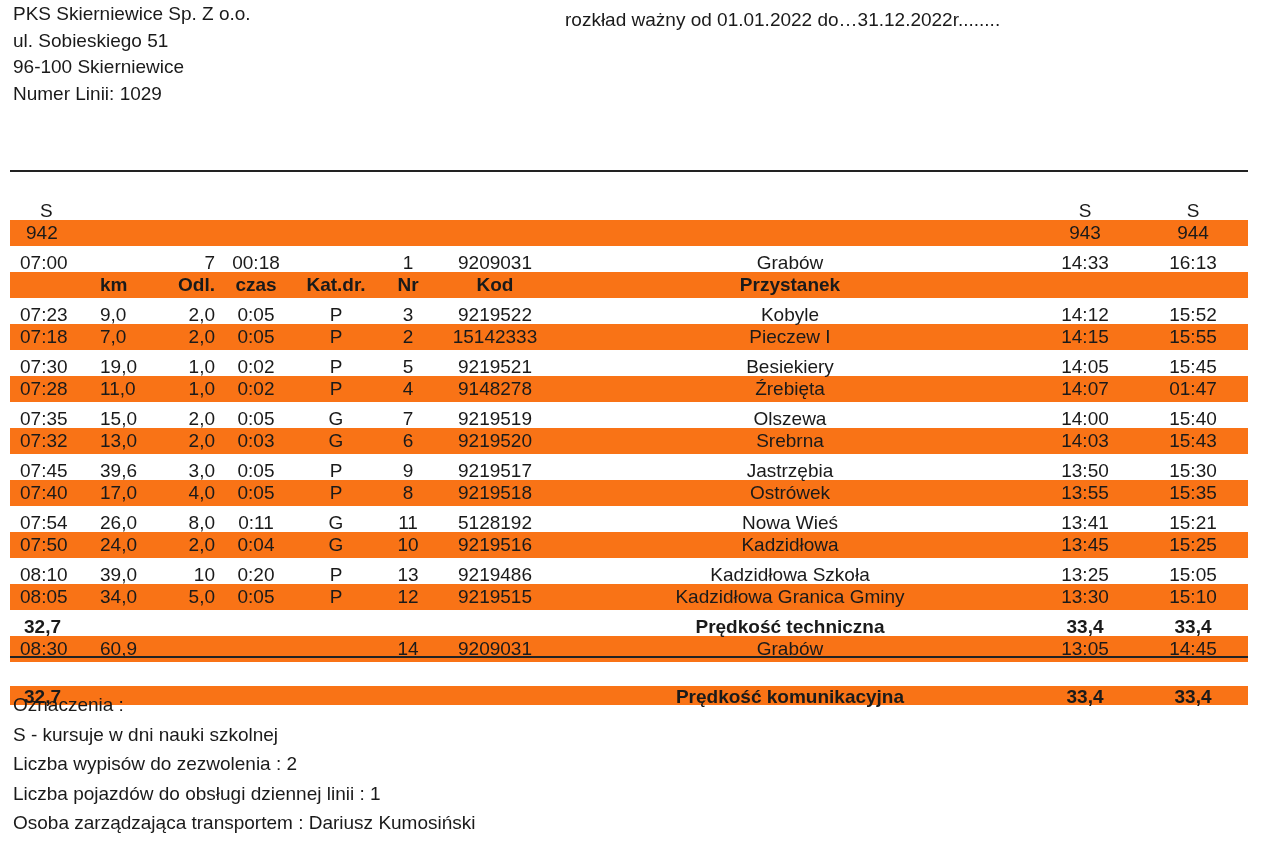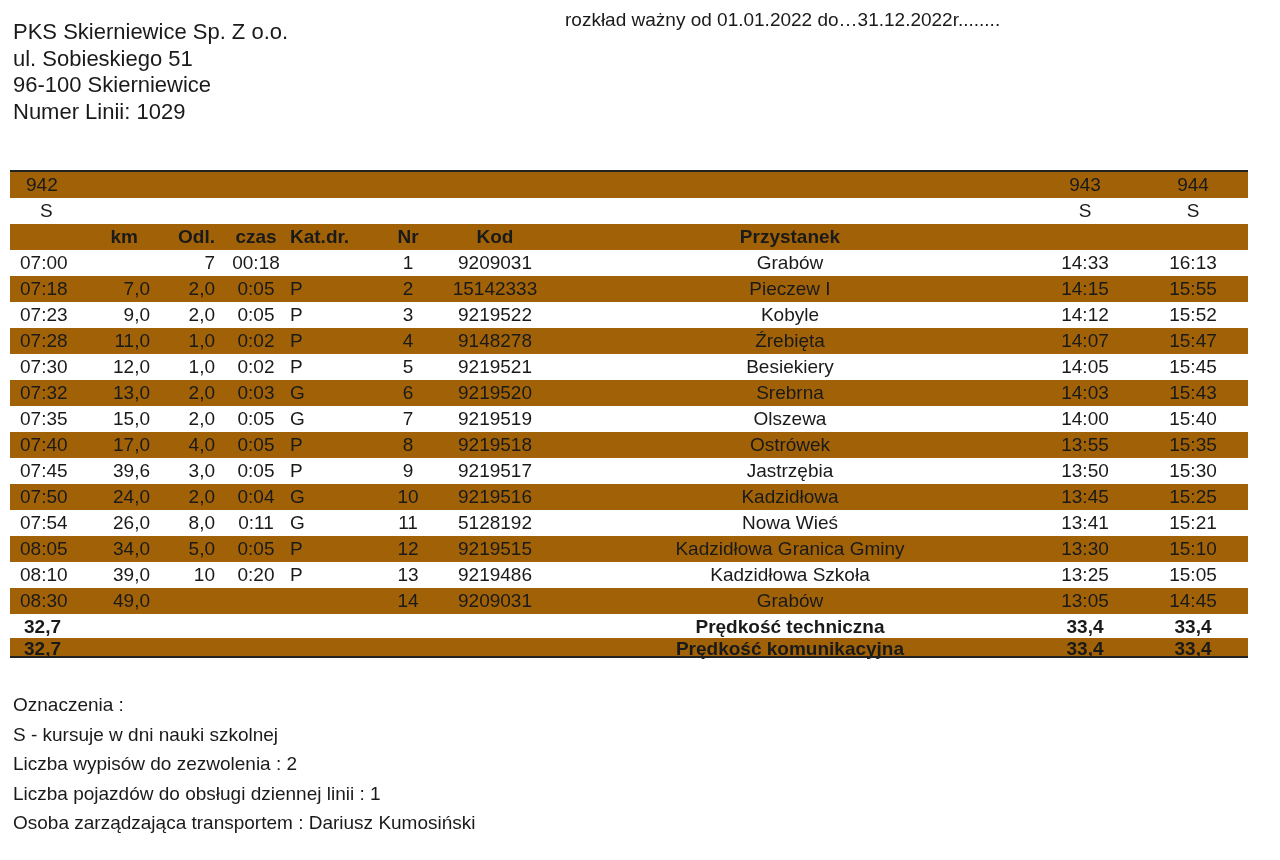--- a/index.html
+++ b/index.html
@@ -1,32 +1,32 @@
 <!DOCTYPE html>
 <html><head>
 <meta charset="utf-8">
 <style>
   html, body { margin: 0; padding: 0; }
   body {
     width: 1280px; height: 860px; background: #ffffff; color: #1a1a1a;
     font-family: "Liberation Sans", sans-serif; position: relative; overflow: hidden;
   }
-  .hdr-left { position: absolute; left: 13px; top: 19px; font-size: 22px; line-height: 26.5px; }
+  .hdr-left { position: absolute; left: 13px; top: 1px; font-size: 19px; line-height: 26.5px; }
   .hdr-right { position: absolute; left: 565px; top: 7px; font-size: 19px; line-height: 26.5px; }
   .table-wrap { position: absolute; left: 10px; top: 170px; width: 1238px; }
   .rule-top { position: absolute; left: 0; top: 0; width: 1238px; height: 2px; background: #222; }
   .rule-bot { position: absolute; left: 0; top: 486px; width: 1238px; height: 2px; background: #222; }
   .row { position: absolute; left: 0; width: 1238px; height: 26px; font-size: 19px; line-height: 26px; }
-  .row.shade { background: #a16207; }
+  .row.shade { background: #f97316; margin-top: 48px; }
   .cell { position: absolute; top: 0; white-space: nowrap; }
   .c-dep { left: 10px; }
-  .c-km { left: 90px; width: 50px; text-align: right; }
+  .c-km { left: 90px; width: 50px; text-align: left; }
   .c-odl { left: 150px; width: 55px; text-align: right; }
   .c-czas { left: 216px; width: 60px; text-align: center; }
-  .c-kat { left: 280px; width: 92px; text-align: left; }
+  .c-kat { left: 280px; width: 92px; text-align: center; }
   .c-nr { left: 378px; width: 40px; text-align: center; }
   .c-kod { left: 430px; width: 110px; text-align: center; }
   .c-stop { left: 620px; width: 320px; text-align: center; }
   .c-t1 { left: 1040px; width: 70px; text-align: center; }
   .c-t2 { left: 1148px; width: 70px; text-align: center; }
   .bold { font-weight: bold; }
   .footer { position: absolute; left: 13px; top: 690px; font-size: 19px; line-height: 29.5px; }
 </style>
 </head>
 <body>
@@ -104,25 +104,25 @@
       <div class="row shade" style="top: 158px;">
         <span class="cell c-dep">07:28</span>
         <span class="cell c-km">11,0</span>
         <span class="cell c-odl">1,0</span>
         <span class="cell c-czas">0:02</span>
         <span class="cell c-kat">P</span>
         <span class="cell c-nr">4</span>
         <span class="cell c-kod">9148278</span>
         <span class="cell c-stop">Źrebięta</span>
         <span class="cell c-t1">14:07</span>
-        <span class="cell c-t2">15:47</span>
+        <span class="cell c-t2">01:47</span>
       </div>
       <div class="row" style="top: 184px;">
         <span class="cell c-dep">07:30</span>
-        <span class="cell c-km">12,0</span>
+        <span class="cell c-km">19,0</span>
         <span class="cell c-odl">1,0</span>
         <span class="cell c-czas">0:02</span>
         <span class="cell c-kat">P</span>
         <span class="cell c-nr">5</span>
         <span class="cell c-kod">9219521</span>
         <span class="cell c-stop">Besiekiery</span>
         <span class="cell c-t1">14:05</span>
         <span class="cell c-t2">15:45</span>
       </div>
       <div class="row shade" style="top: 210px;">
@@ -216,21 +216,21 @@
         <span class="cell c-czas">0:20</span>
         <span class="cell c-kat">P</span>
         <span class="cell c-nr">13</span>
         <span class="cell c-kod">9219486</span>
         <span class="cell c-stop">Kadzidłowa Szkoła</span>
         <span class="cell c-t1">13:25</span>
         <span class="cell c-t2">15:05</span>
       </div>
       <div class="row shade" style="top: 418px;">
         <span class="cell c-dep">08:30</span>
-        <span class="cell c-km">49,0</span>
+        <span class="cell c-km">60,9</span>
         <span class="cell c-odl"></span>
         <span class="cell c-czas"></span>
         <span class="cell c-kat"></span>
         <span class="cell c-nr">14</span>
         <span class="cell c-kod">9209031</span>
         <span class="cell c-stop">Grabów</span>
         <span class="cell c-t1">13:05</span>
         <span class="cell c-t2">14:45</span>
       </div>
     </div>

